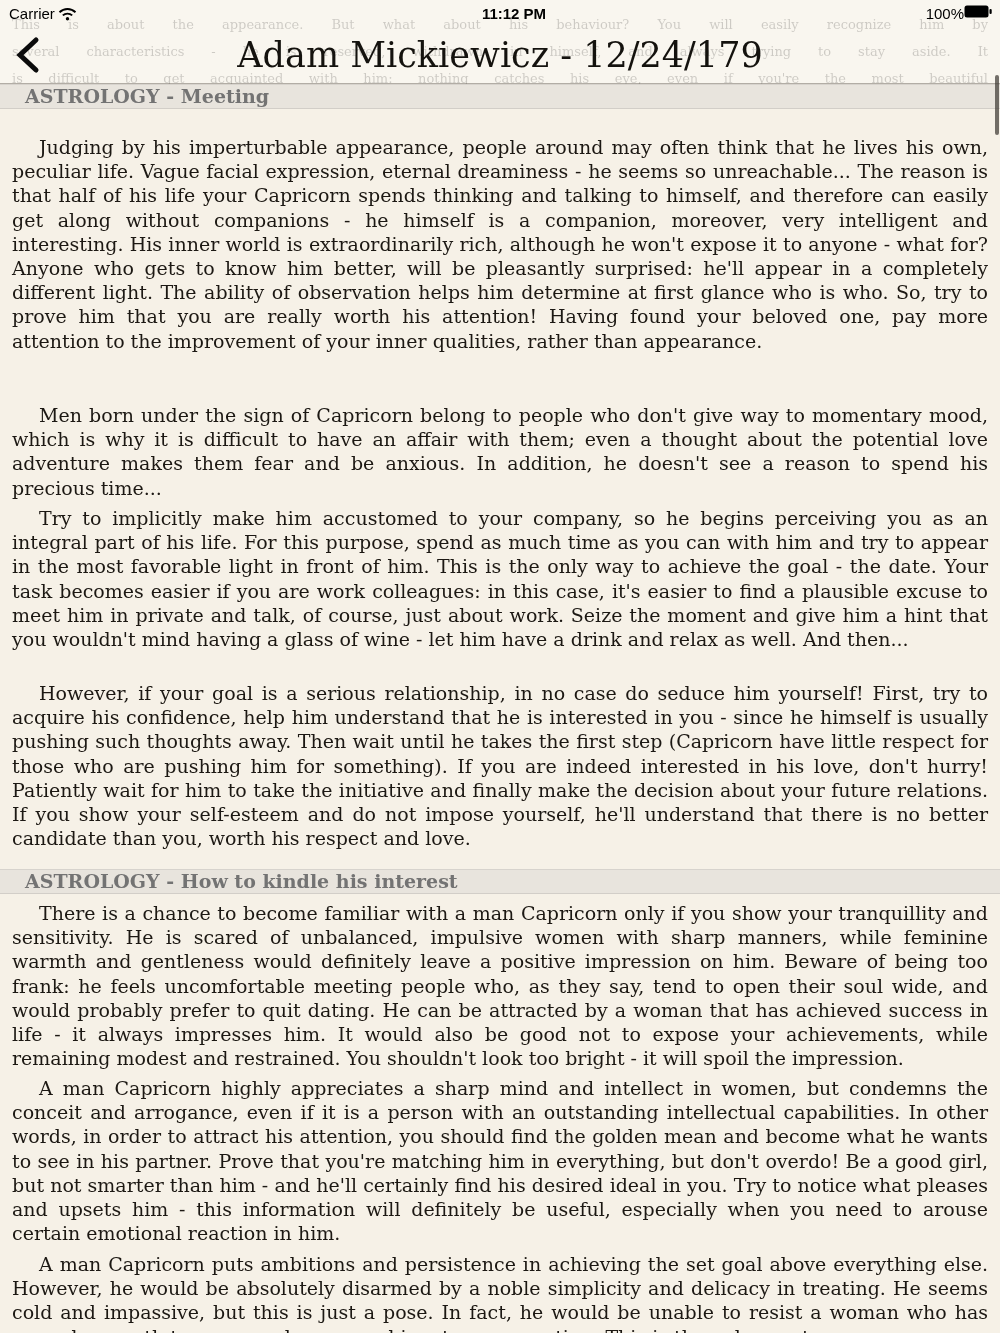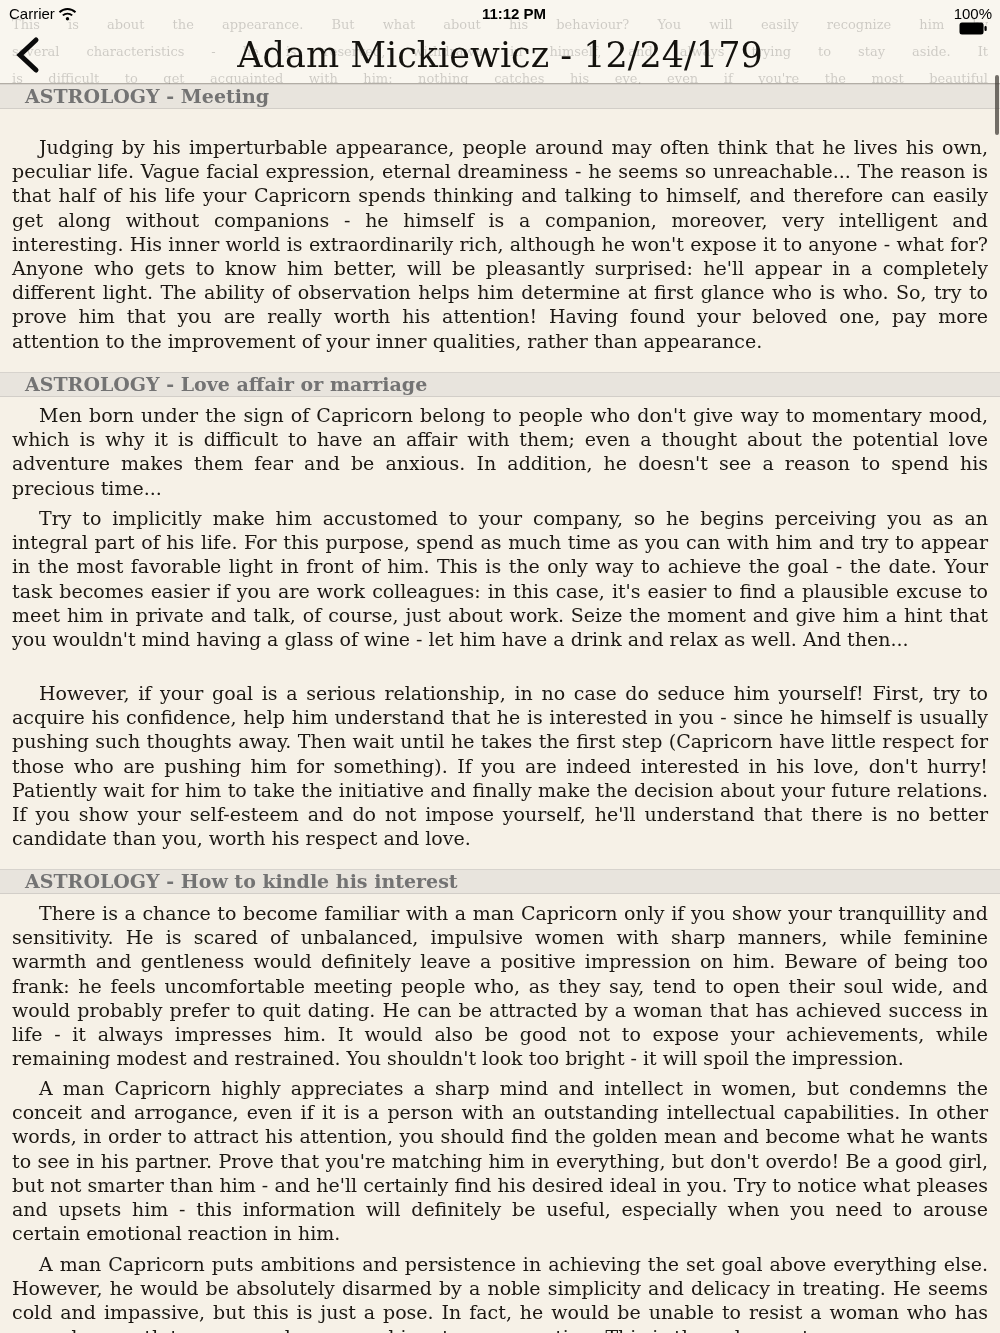--- a/index.html
+++ b/index.html
@@ -89,23 +89,22 @@
     position: absolute;
     left: 0; right: 0; top: 5px;
     text-align: center;
     font-weight: bold;
     padding-left: 28px;
   }
   .battery-group {
     position: absolute;
     right: 8px; top: 5px;
     display: flex;
-    align-items: center;
+    align-items: flex-start;
     gap: 0;
-    flex-direction: column;
   }
   .back-btn {
     position: absolute;
     left: 13px; top: 36px;
     width: 28px; height: 38px;
     cursor: pointer;
     z-index: 5;
   }
   .nav-title {
     position: absolute;
@@ -134,21 +133,20 @@
 
 <div class="screen">
 
   <div class="ghost-line" style="top:13px">This is about the appearance. But what about his behaviour? You will easily recognize him by</div>
   <div class="ghost-line" style="top:67px">is difficult to get acquainted with him: nothing catches his eye, even if you're the most beautiful</div>
   <div class="ghost-line" style="top:40px">several characteristics - he is reserved, withdrawn in himself, and always trying to stay aside. It</div>
 
   <div class="section-header" style="top:84px">ASTROLOGY - Meeting</div>
   <div class="body-text para" style="top:135px">Judging by his imperturbable appearance, people around may often think that he lives his own, peculiar life. Vague facial expression, eternal dreaminess - he seems so unreachable... The reason is that half of his life your Capricorn spends thinking and talking to himself, and therefore can easily get along without companions - he himself is a companion, moreover, very intelligent and interesting. His inner world is extraordinarily rich, although he won't expose it to anyone - what for? Anyone who gets to know him better, will be pleasantly surprised: he'll appear in a completely different light. The ability of observation helps him determine at first glance who is who. So, try to prove him that you are really worth his attention! Having found your beloved one, pay more attention to the improvement of your inner qualities, rather than appearance.</div>
 
-  <div class="section-header" style="top:372px">ASTROLOGY - Love affair or marriage</div>
   <div class="body-text para" style="top:403px">Men born under the sign of Capricorn belong to people who don't give way to momentary mood, which is why it is difficult to have an affair with them; even a thought about the potential love adventure makes them fear and be anxious. In addition, he doesn't see a reason to spend his precious time...</div>
   <div class="body-text para" style="top:506px">Try to implicitly make him accustomed to your company, so he begins perceiving you as an integral part of his life. For this purpose, spend as much time as you can with him and try to appear in the most favorable light in front of him. This is the only way to achieve the goal - the date. Your task becomes easier if you are work colleagues: in this case, it's easier to find a plausible excuse to meet him in private and talk, of course, just about work. Seize the moment and give him a hint that you wouldn't mind having a glass of wine - let him have a drink and relax as well. And then...</div>
   <div class="body-text para" style="top:681px">However, if your goal is a serious relationship, in no case do seduce him yourself! First, try to acquire his confidence, help him understand that he is interested in you - since he himself is usually pushing such thoughts away. Then wait until he takes the first step (Capricorn have little respect for those who are pushing him for something). If you are indeed interested in his love, don't hurry! Patiently wait for him to take the initiative and finally make the decision about your future relations. If you show your self-esteem and do not impose yourself, he'll understand that there is no better candidate than you, worth his respect and love.</div>
 
   <div class="section-header" style="top:869px">ASTROLOGY - How to kindle his interest</div>
   <div class="body-text para" style="top:901px">There is a chance to become familiar with a man Capricorn only if you show your tranquillity and sensitivity. He is scared of unbalanced, impulsive women with sharp manners, while feminine warmth and gentleness would definitely leave a positive impression on him. Beware of being too frank: he feels uncomfortable meeting people who, as they say, tend to open their soul wide, and would probably prefer to quit dating. He can be attracted by a woman that has achieved success in life - it always impresses him. It would also be good not to expose your achievements, while remaining modest and restrained. You shouldn't look too bright - it will spoil the impression.</div>
   <div class="body-text para" style="top:1076px">A man Capricorn highly appreciates a sharp mind and intellect in women, but condemns the conceit and arrogance, even if it is a person with an outstanding intellectual capabilities. In other words, in order to attract his attention, you should find the golden mean and become what he wants to see in his partner. Prove that you're matching him in everything, but don't overdo! Be a good girl, but not smarter than him - and he'll certainly find his desired ideal in you. Try to notice what pleases and upsets him - this information will definitely be useful, especially when you need to arouse certain emotional reaction in him.</div>
   <div class="body-text para" style="top:1252px">A man Capricorn puts ambitions and persistence in achieving the set goal above everything else. However, he would be absolutely disarmed by a noble simplicity and delicacy in treating. He seems cold and impassive, but this is just a pose. In fact, he would be unable to resist a woman who has enough warmth to generously pour on him at every meeting. This is the only way to</div>
 
   <div class="navbar">

